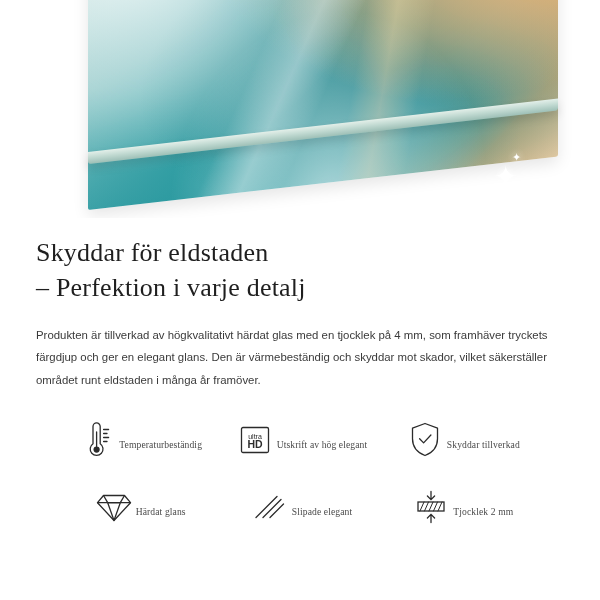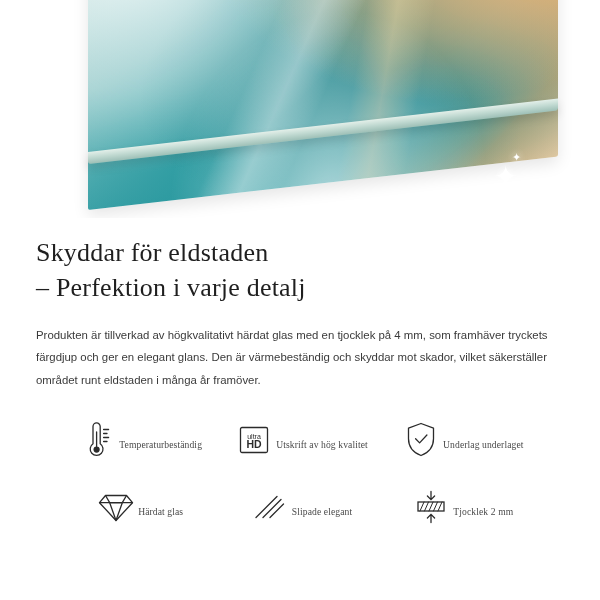--- a/index.html
+++ b/index.html
@@ -182,43 +182,43 @@
       </div>
 
       <div class="feature">
         <span class="glyph">
           <svg width="40" height="40" viewBox="0 0 40 40" fill="none" stroke="#2b2b2b" stroke-width="1.3">
             <rect x="6.5" y="7.5" width="27" height="25" rx="1.5"></rect>
             <text x="20" y="18.6" font-family="Liberation Sans, sans-serif" font-size="7" fill="#2b2b2b" stroke="none" text-anchor="middle">ultra</text>
             <text x="20" y="28.4" font-family="Liberation Sans, sans-serif" font-size="10.5" font-weight="bold" fill="#2b2b2b" stroke="none" text-anchor="middle">HD</text>
           </svg>
         </span>
-        <span class="caption">Utskrift av hög kvalitet</span>
+        <span class="caption">Utskrift av hög elegant</span>
       </div>
 
       <div class="feature">
         <span class="glyph">
           <svg width="38" height="42" viewBox="0 0 38 42" fill="none" stroke="#2b2b2b" stroke-width="1.3" stroke-linecap="round" stroke-linejoin="round">
             <path d="M19 4.5l12.5 4.6v10.6c0 8.2-5.3 14-12.5 16.8C11.8 33.7 6.5 27.9 6.5 19.7V9.1z"></path>
             <path d="M13.6 19.8l4 4.1 7.3-7.9"></path>
           </svg>
         </span>
-        <span class="caption">Underlag underlaget</span>
+        <span class="caption">Skyddar tillverkad</span>
       </div>
 
       <div class="feature">
         <span class="glyph">
           <svg width="40" height="36" viewBox="0 0 40 36" fill="none" stroke="#2b2b2b" stroke-width="1.3" stroke-linejoin="round">
             <path d="M9.5 6.5h21l6 7.2L20 31.5 3.5 13.7z"></path>
             <path d="M3.5 13.7h33"></path>
             <path d="M9.5 6.5l4.2 7.2L20 31.5 26.3 13.7 30.5 6.5"></path>
             <path d="M13.7 13.7h12.6"></path>
           </svg>
         </span>
-        <span class="caption">Härdat glas</span>
+        <span class="caption">Härdat glans</span>
       </div>
 
       <div class="feature">
         <span class="glyph">
           <svg width="40" height="36" viewBox="0 0 40 36" fill="none" stroke="#2b2b2b" stroke-width="1.3" stroke-linecap="round">
             <path d="M6 28.5L27 7.5"></path>
             <path d="M13 28.5L31 10.5"></path>
             <path d="M20 28.5L33.5 15"></path>
           </svg>
         </span>

